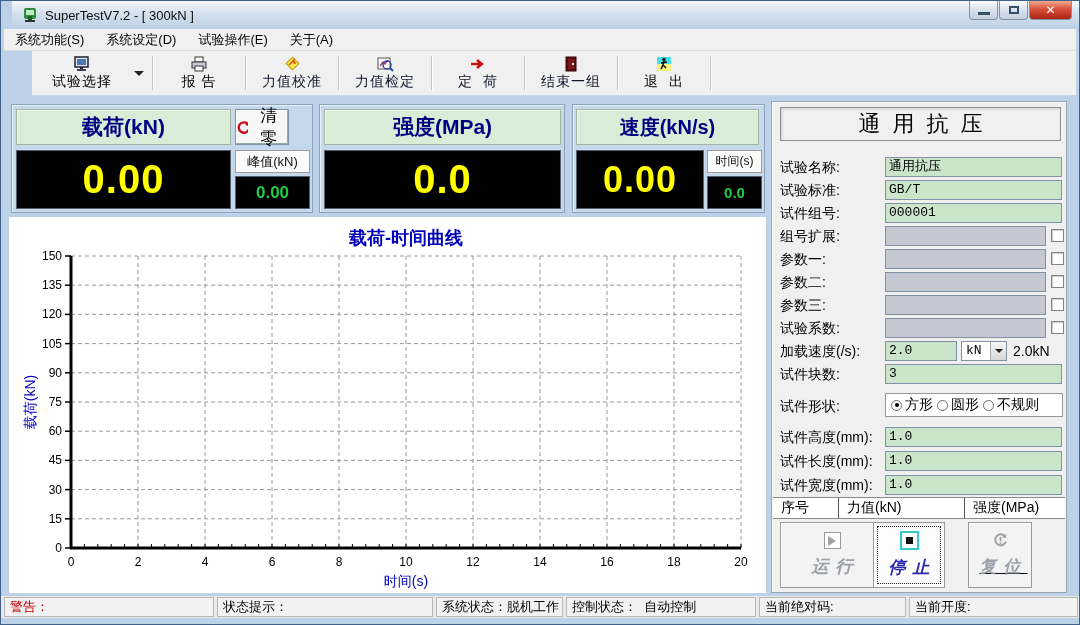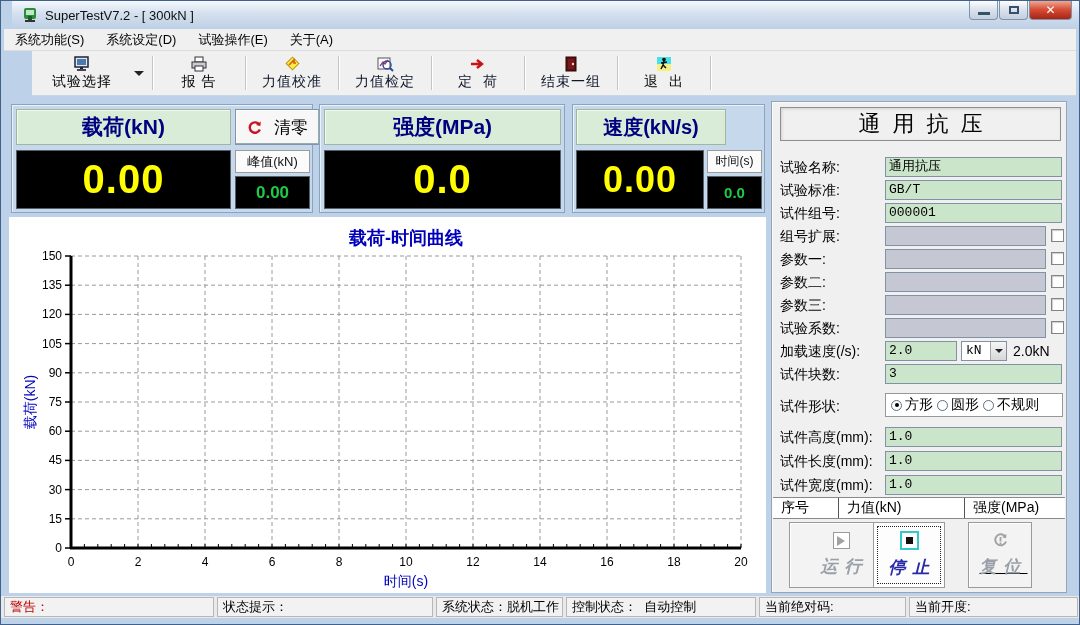--- a/index.html
+++ b/index.html
@@ -200,39 +200,39 @@
             <path d="M8 5 L7 9 L5 13 M7 9 L10 12 M5 7 L11 6" stroke="#111" stroke-width="1.5" fill="none"></path>
           </svg>
       </span>
       <span class="tb-label">退  出</span>
     </div>
     <div class="tb-sep"></div>
   </div>
 
   <div class="panel" style="left:10px;width:302px;">
     <div class="p-header" style="left:4px;top:4px;width:215px;height:36px;">载荷(kN)</div>
-    <div class="clear-btn" style="left:223px;top:4px;width:85px;height:36px;gap:12px;">
+    <div class="clear-btn" style="left:223px;top:4px;width:54px;height:36px;gap:12px;">
       <svg width="15" height="15">
           <path d="M12.5 5 A5.2 5.2 0 1 0 12.8 9.5" stroke="#cc1122" stroke-width="2.4" fill="none"></path>
           <path d="M13.8 1.5 L13.3 6 L9 5" fill="#cc1122"></path>
         </svg>
       <span>清零</span>
     </div>
     <div class="p-value" style="left:4px;top:45px;width:215px;height:59px;">0.00</div>
     <div class="p-sub-label" style="left:223px;top:45px;width:75px;height:23px;">峰值(kN)</div>
     <div class="p-sub-value" style="left:223px;top:71px;width:75px;height:33px;font-size:17px;">0.00</div>
   </div>
 
   <div class="panel" style="left:318px;width:246px;">
     <div class="p-header" style="left:4px;top:4px;width:237px;height:36px;">强度(MPa)</div>
     <div class="p-value" style="left:4px;top:45px;width:237px;height:59px;">0.0</div>
   </div>
 
   <div class="panel" style="left:571px;width:193px;">
-    <div class="p-header" style="left:3px;top:4px;width:150px;height:36px;font-size:20px;">速度(kN/s)</div>
+    <div class="p-header" style="left:3px;top:4px;width:183px;height:36px;font-size:20px;">速度(kN/s)</div>
     <div class="p-value" style="left:3px;top:45px;width:128px;height:59px;font-size:36px;">0.00</div>
     <div class="p-sub-label" style="left:134px;top:45px;width:55px;height:23px;font-size:12px;">时间(s)</div>
     <div class="p-sub-value" style="left:134px;top:71px;width:55px;height:33px;font-size:15px;">0.0</div>
   </div>
 
   <div class="chart-box">
     <svg id="chart-svg" width="757" height="376">
         <line x1="62" y1="331" x2="732" y2="331" stroke="#9a9a9a" stroke-width="1" stroke-dasharray="4 3"></line>
         <line x1="62" y1="301.8" x2="732" y2="301.8" stroke="#9a9a9a" stroke-width="1" stroke-dasharray="4 3"></line>
         <line x1="62" y1="272.6" x2="732" y2="272.6" stroke="#9a9a9a" stroke-width="1" stroke-dasharray="4 3"></line>
@@ -408,21 +408,21 @@
     <div class="rp-input full" style="top:349px">1.0</div>
     <div class="rp-label" style="top:373px">试件宽度(mm):</div>
     <div class="rp-input full" style="top:373px">1.0</div>
 
     <div class="results-header">
       <div class="rh-cell" style="width:66px">序号</div>
       <div class="rh-cell" style="width:126px">力值(kN)</div>
       <div class="rh-cell" style="flex:1">强度(MPa)</div>
     </div>
 
-    <div class="ctl-btn disabled" style="left:17px;width:104px;">
+    <div class="ctl-btn disabled" style="left:8px;width:104px;">
       <div class="icon-frame">
           <div class="tri-run"></div>
         </div>
       <div class="clabel">运行</div>
     </div>
     <div class="ctl-btn active" style="left:101px;width:72px;text-align:right;">
       <div class="icon-frame cyan">
           <div class="sq"></div>
         </div>
       <div class="clabel">停止</div>

